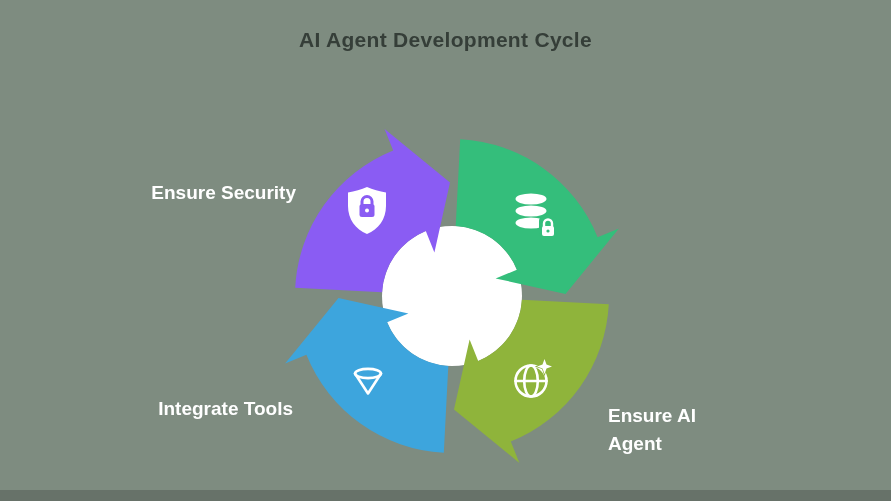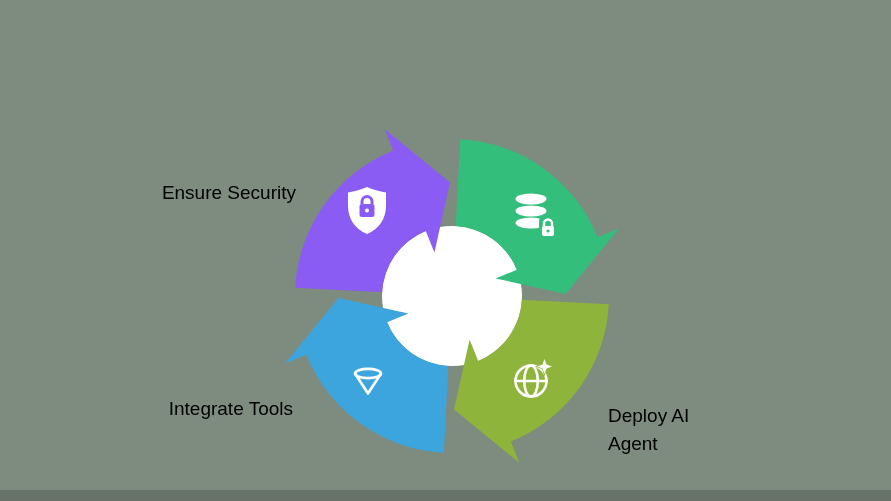--- a/index.html
+++ b/index.html
@@ -26,40 +26,41 @@
     color: #353E38;
   }
   .cycle-svg {
     position: absolute;
     top: 0;
     left: 0;
   }
   .label {
     position: absolute;
     font-size: 19px;
-    font-weight: 400;
-    color: #000000;
+    font-weight: 700;
+    color: #ffffff;
     line-height: 24px;
   }
   .label-ensure   { left: 110px; top: 181px; width: 186px; text-align: right; }
   .label-build    { left: 608px; top: 181px; width: 200px; text-align: left; }
   .label-integrate{ left: 107px; top: 397px; width: 186px; text-align: right; }
   .label-deploy   { left: 608px; top: 402px; width: 112px; text-align: left; line-height: 28px; }
   .bottom-edge {
     position: absolute;
     left: 0; bottom: 0;
     width: 100%; height: 11px;
     background: rgba(0,0,0,0.18);
   }
 </style>
 </head>
 <body>
 
 <div class="stage">
 
+  <div class="title">AI Agent Development Cycle</div>
 
   <svg class="cycle-svg" width="891" height="501" viewBox="0 0 891 501">
 
     <circle cx="452" cy="296" r="70" fill="#FFFFFF"></circle>
 
     <path d="M295.2 287.8 A157 157 0 0 1 393.2 150.4 L384.6 129.1 L450 182.5 L434.4 252.4 L425.8 231.1 A70 70 0 0 0 382.1 292.3 Z" fill="#8A5CF3"></path>
 
     <path d="M460.2 139.2 A157 157 0 0 1 597.6 237.2 L618.9 228.6 L565.5 294 L495.6 278.4 L516.9 269.8 A70 70 0 0 0 455.7 226.1 Z" fill="#34BE7B"></path>
 
     <path d="M608.8 304.2 A157 157 0 0 1 510.8 441.6 L519.4 462.9 L454 409.5 L469.6 339.6 L478.2 360.9 A70 70 0 0 0 521.9 299.7 Z" fill="#8FB43B"></path>
@@ -100,19 +101,19 @@
     <g transform="translate(368,381)" fill="none" stroke="#FFFFFF" stroke-width="2.6" stroke-linejoin="round" stroke-linecap="round">
       <ellipse cx="0" cy="-7.5" rx="13" ry="4.6"></ellipse>
       <path d="M-13 -7.5 L0 12.5 L13 -7.5"></path>
     </g>
 
   </svg>
 
   <div class="label label-ensure">Ensure Security</div>
 
 
-  <div class="label label-deploy">Deploy AI Agent</div>
+  <div class="label label-deploy">Ensure AI Agent</div>
 
   <div class="label label-integrate">Integrate Tools</div>
 
   <div class="bottom-edge"></div>
 
 </div>
 
 </body></html>

